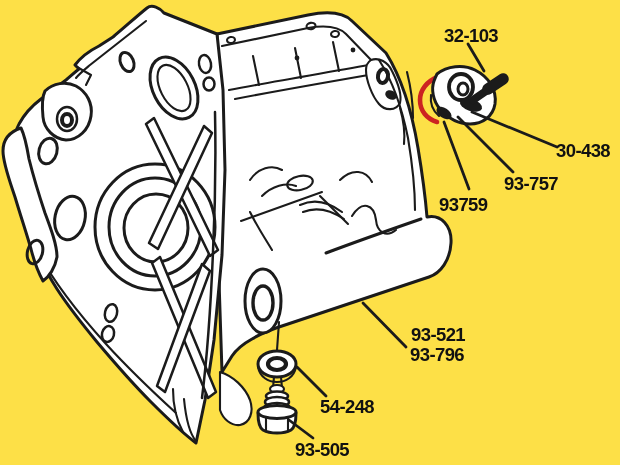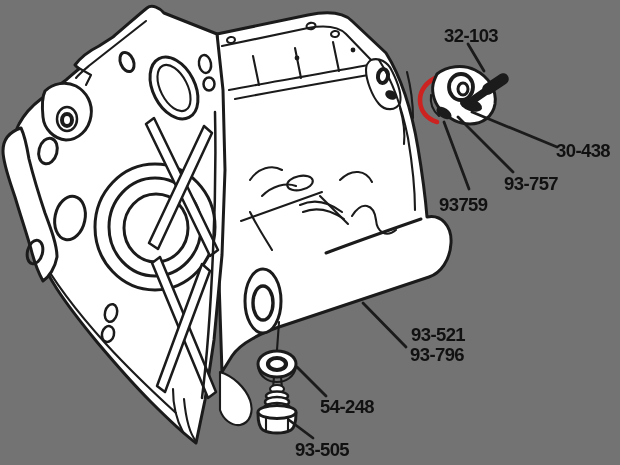--- a/index.html
+++ b/index.html
@@ -1,16 +1,16 @@
 <!DOCTYPE html>
 <html><head>
 <meta charset="utf-8">
 <style>
   html,body { margin:0; padding:0; background:#ffffff; }
-  .stage { position:relative; width:620px; height:465px; background:#737373; overflow:hidden; }
+  .stage { position:relative; width:620px; height:465px; background:#fde047; overflow:hidden; }
   svg { display:block; }
   .ln3 { stroke:#1b1b1b; stroke-width:3;   fill:none; stroke-linecap:round; stroke-linejoin:round; }
   .ln25{ stroke:#1b1b1b; stroke-width:2.5; fill:none; stroke-linecap:round; stroke-linejoin:round; }
   .ln2 { stroke:#1b1b1b; stroke-width:2.1; fill:none; stroke-linecap:round; stroke-linejoin:round; }
   .wf  { fill:#ffffff; }
   .dk  { fill:#1b1b1b; stroke:none; }
   .leader { stroke:#1b1b1b; stroke-width:2.8; stroke-linecap:round; fill:none; }
   .plabel { font-family:"Liberation Sans", sans-serif; font-weight:bold; font-size:18.5px;
             fill:#111111; letter-spacing:-0.6px; }
 </style>

